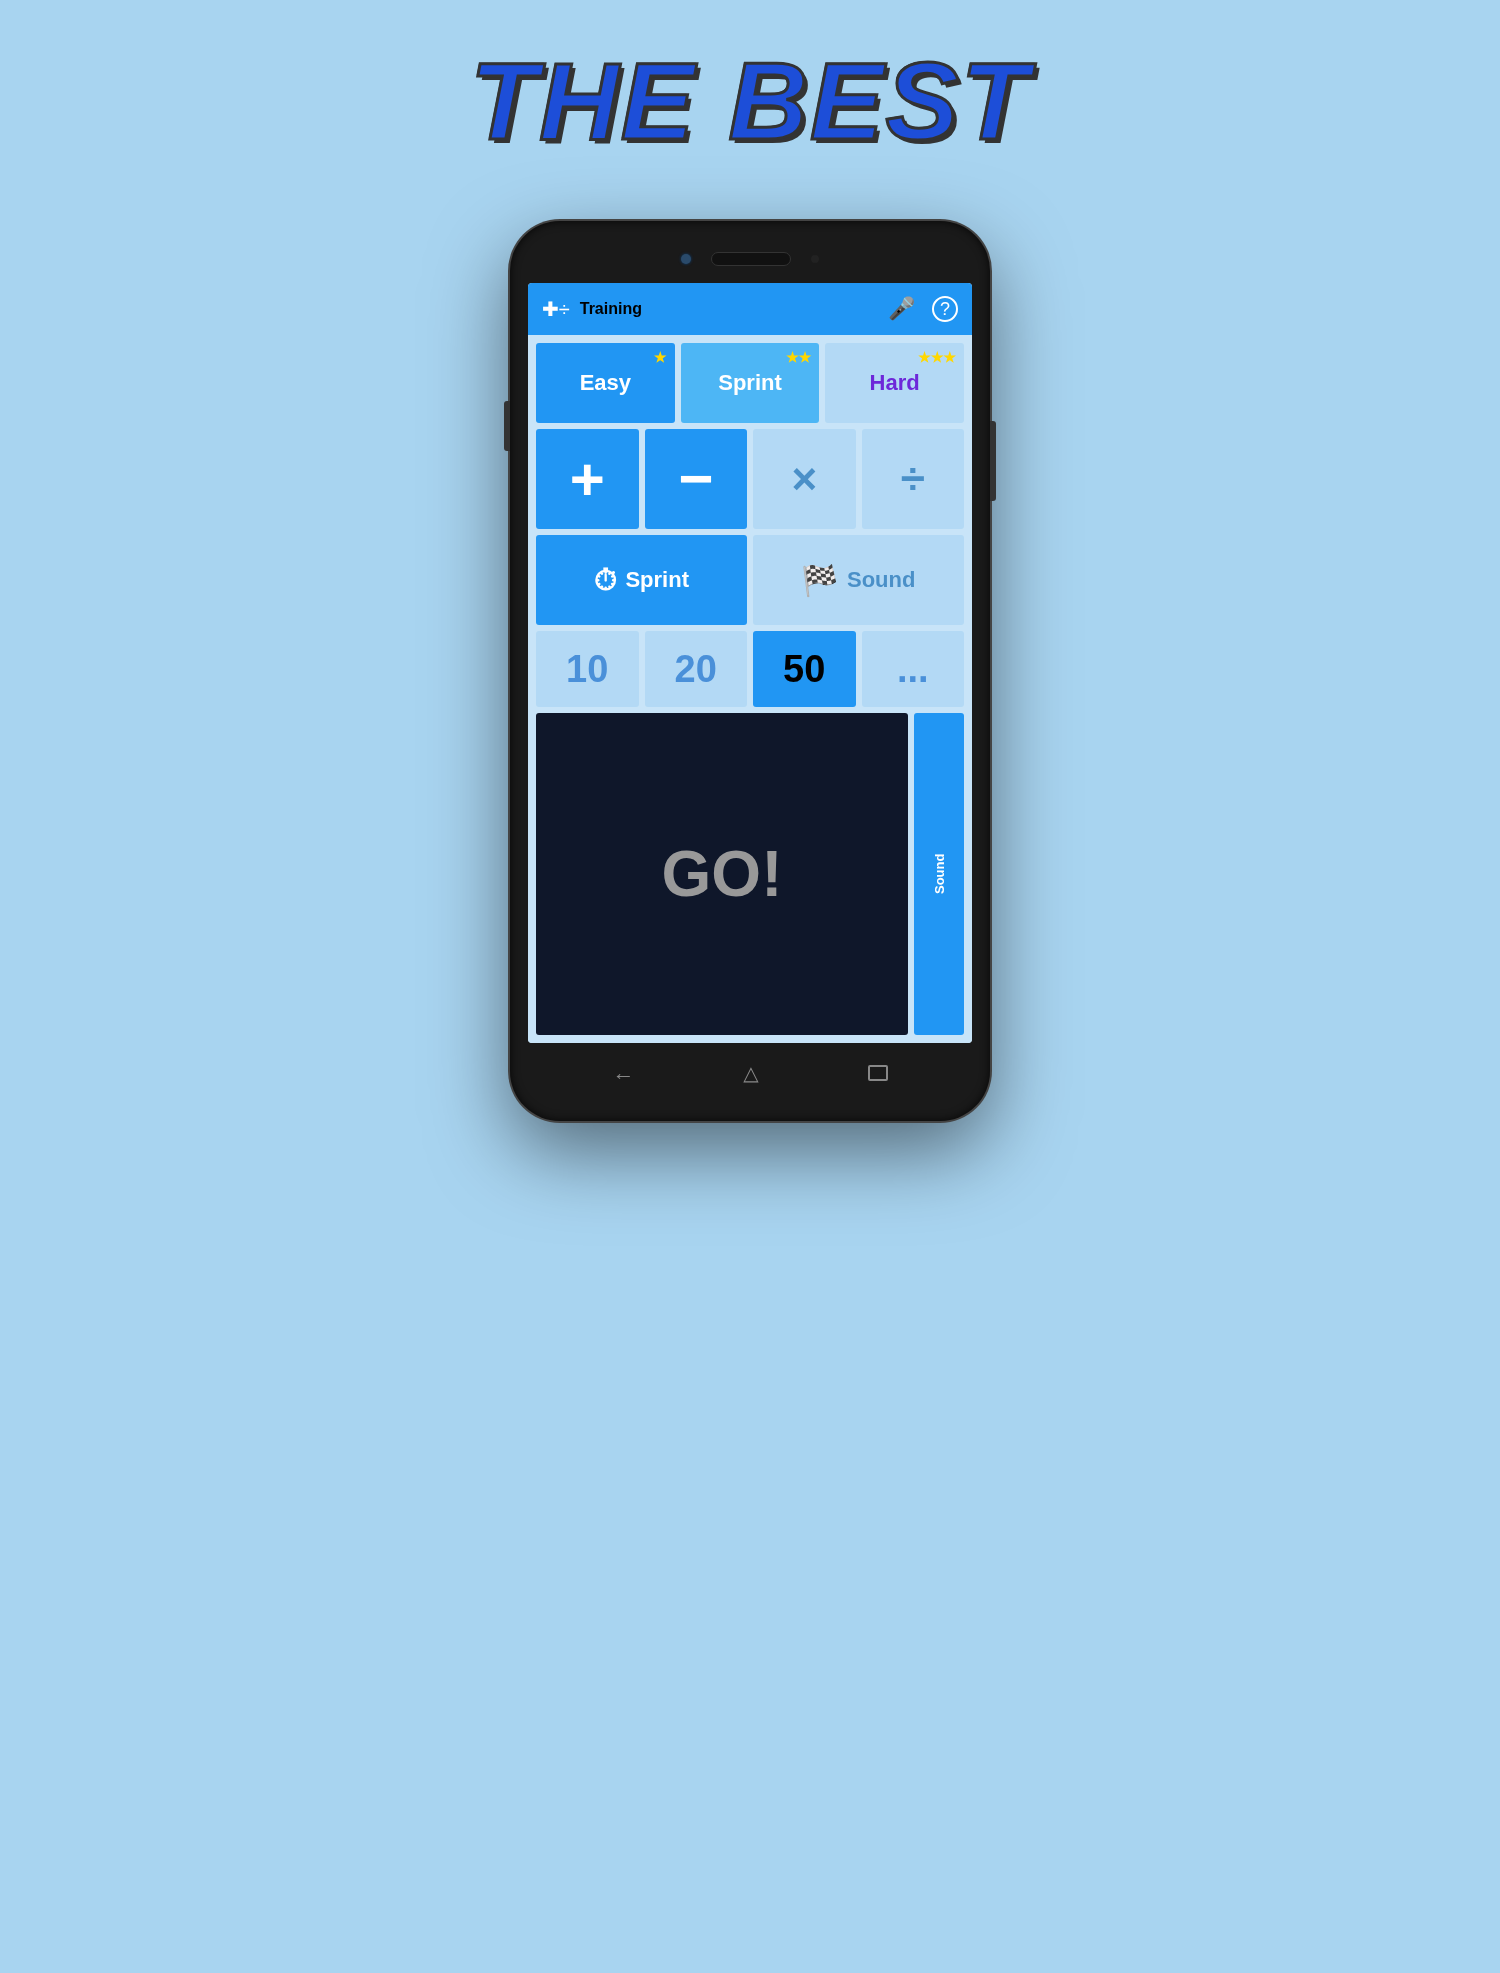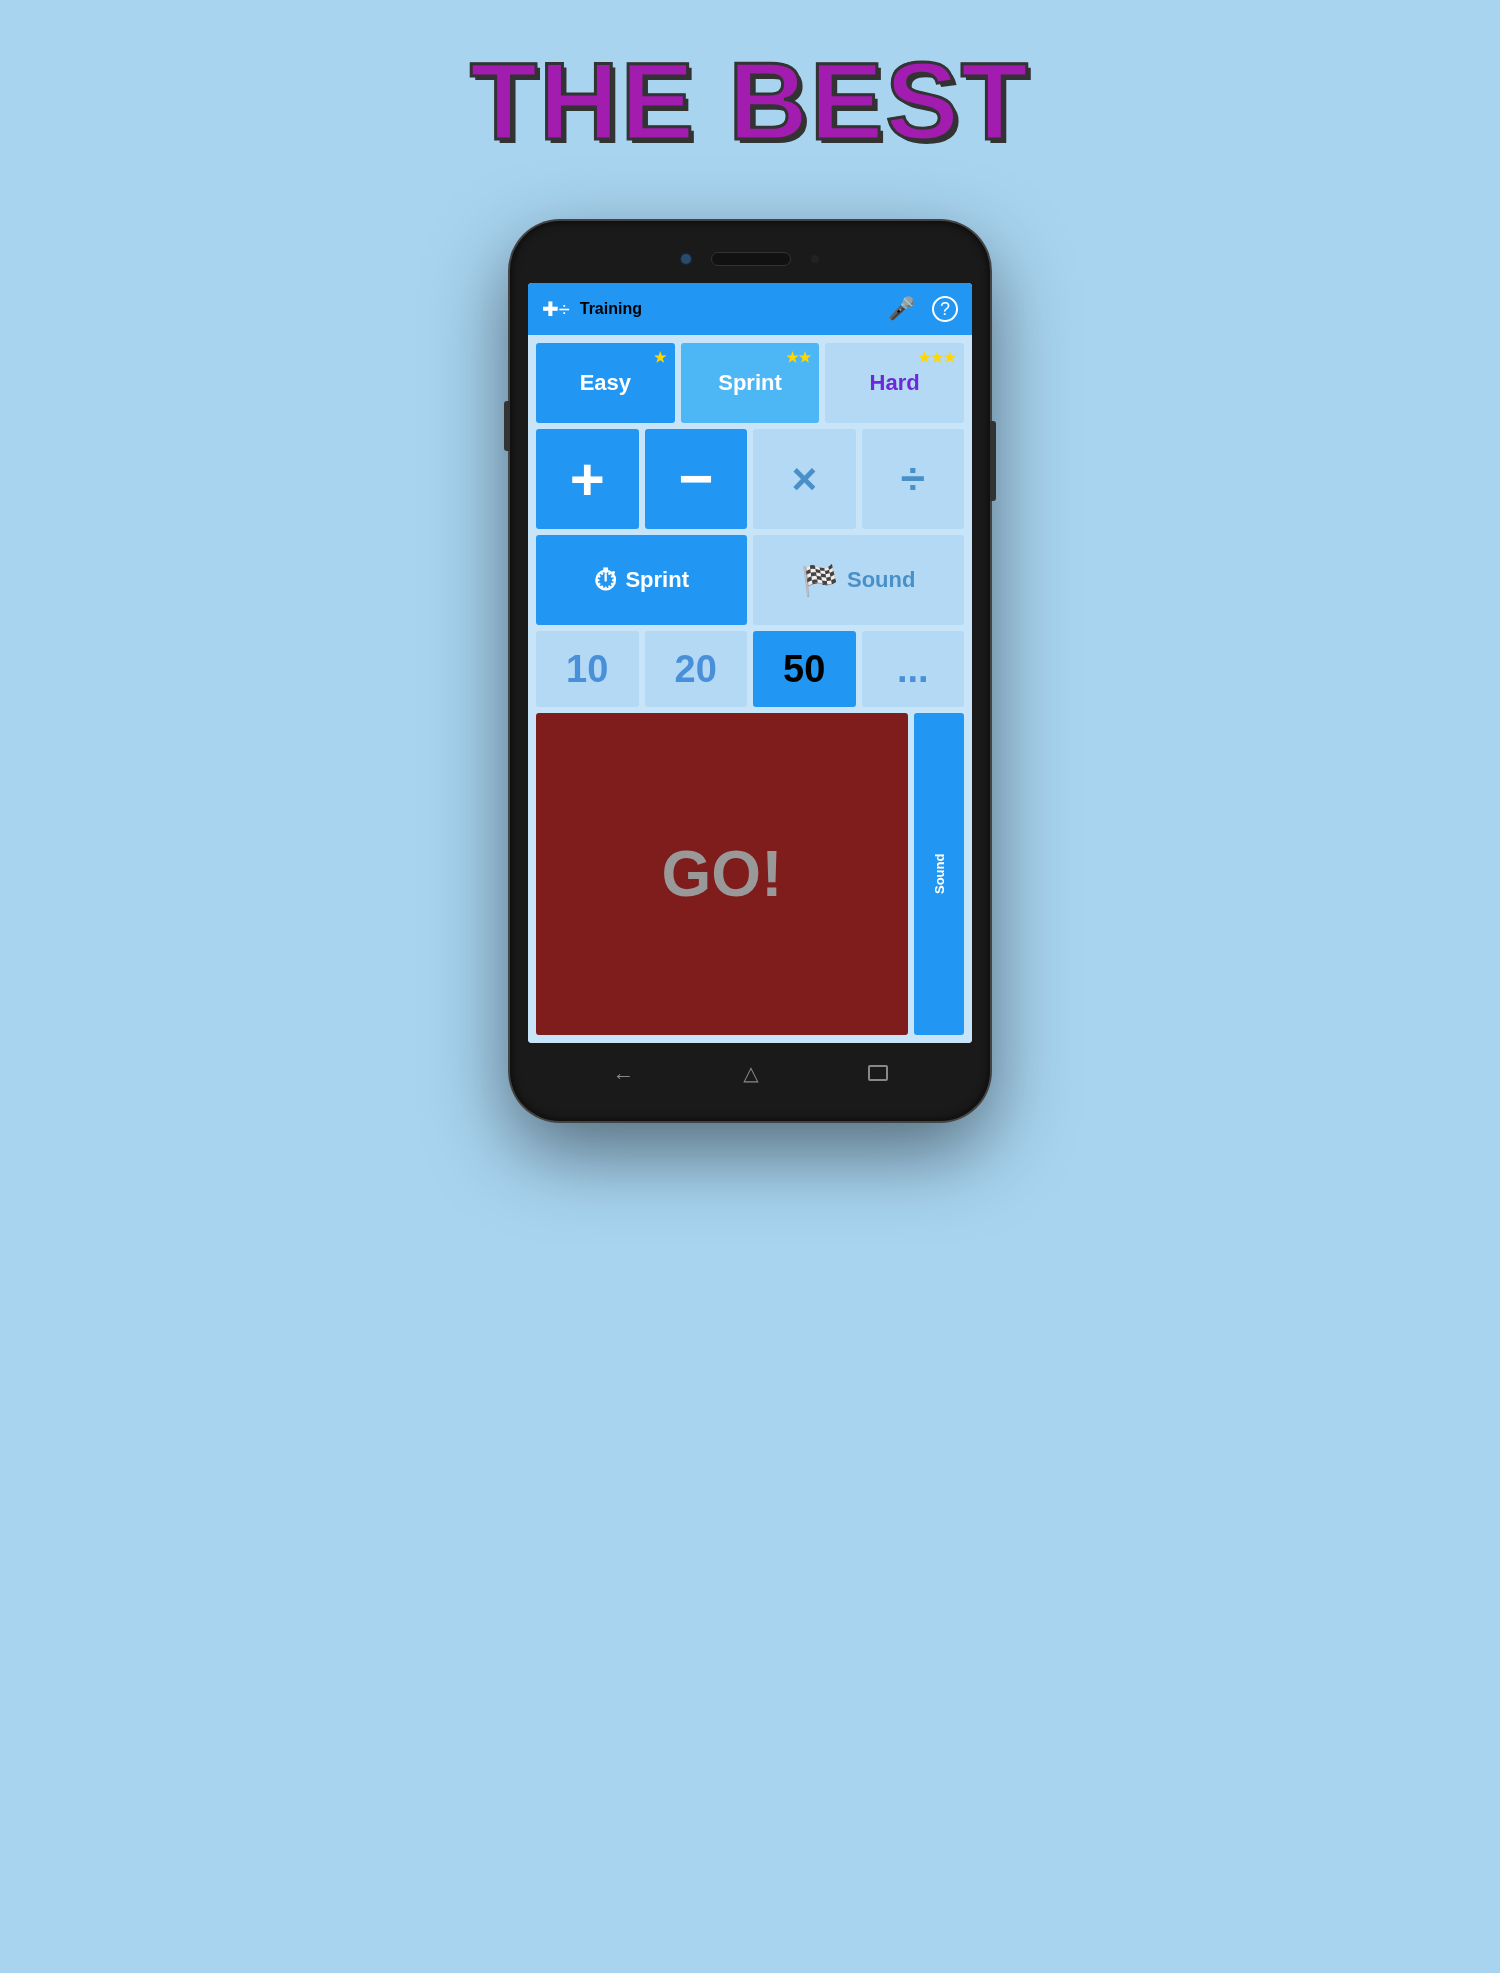--- a/index.html
+++ b/index.html
@@ -18,26 +18,27 @@
     .headline {
       text-align: center;
       margin-top: 40px;
       line-height: 1.1;
     }
 
     .headline-line1, .headline-line2 {
       font-family: 'Arial Black', Arial, sans-serif;
       font-weight: 900;
       font-size: 110px;
-      color: #a21caf;
+      color: #1d4ed8;
       text-transform: uppercase;
       letter-spacing: 2px;
       -webkit-text-stroke: 3px #333;
       text-shadow: 4px 4px 0px #333, -1px -1px 0px #333;
       display: block;
+      font-style: italic;
     }
 
     
     .phone-frame {
       width: 480px;
       height: 900px;
       background: #1a1a1a;
       border-radius: 50px;
       padding: 18px;
       margin-top: 60px;
@@ -254,21 +255,21 @@
     
     .go-row {
       display: flex;
       gap: 6px;
       height: 100px;
       flex: 1;
     }
 
     .go-tile {
       flex: 1;
-      background: #7f1d1d;
+      background: #0f172a;
       border-radius: 3px;
       display: flex;
       align-items: center;
       justify-content: center;
       cursor: pointer;
       color: white;
       font-size: 64px;
       font-weight: bold;
     }
 

